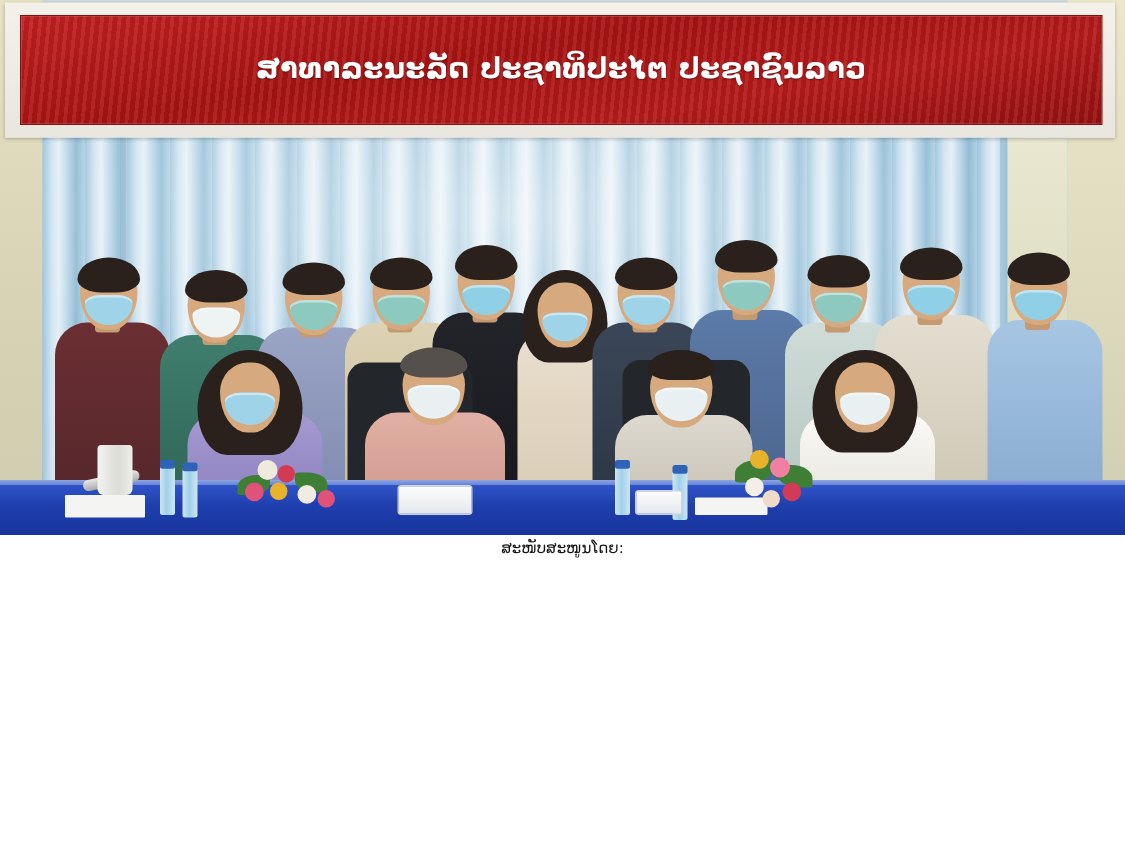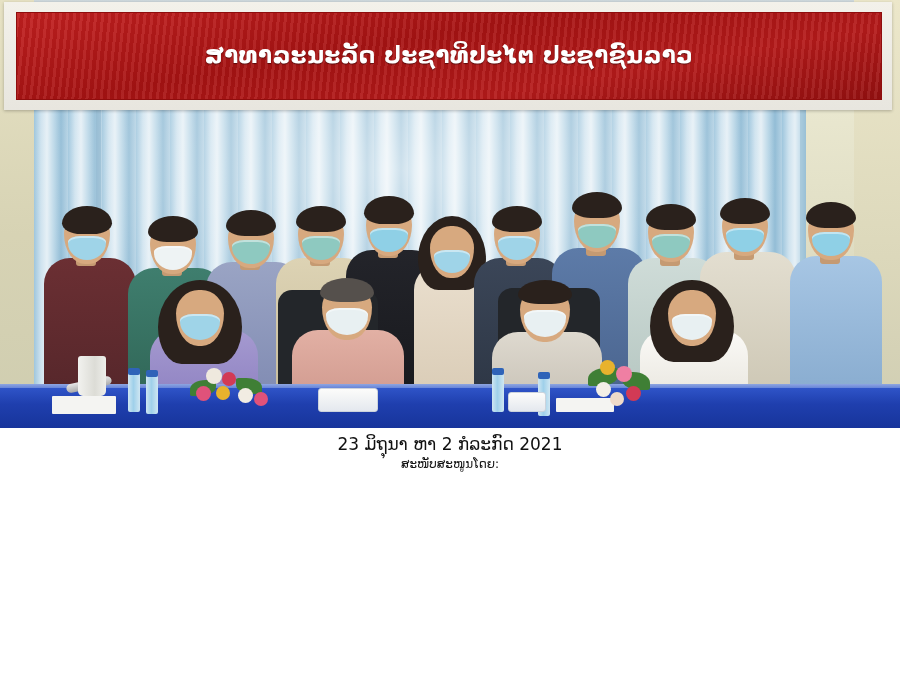--- a/index.html
+++ b/index.html
@@ -256,19 +256,18 @@
       <div class="leaf" style="left:622px;top:372px;width:28px;height:18px;transform:scaleX(-1);"></div>
       <div class="flower" style="left:600px;top:360px;width:15px;height:15px;background:#e8b22d;"></div>
       <div class="flower" style="left:616px;top:366px;width:16px;height:16px;background:#ef7fa3;"></div>
       <div class="flower" style="left:596px;top:382px;width:15px;height:15px;background:#f3efe6;"></div>
       <div class="flower" style="left:626px;top:386px;width:15px;height:15px;background:#d23a55;"></div>
       <div class="flower" style="left:610px;top:392px;width:14px;height:14px;background:#f0dbc9;"></div>
     </div>
   </div>
 
   <div class="caption">
-    <div class="cap-date">23 ມິຖຸນາ ຫາ 2 ກໍລະກົດ 2021</div>
     <div class="cap-supported">ສະໜັບສະໜູນໂດຍ:</div>
 
   </div>
 
   <span class="hidden-accessible">Group photo of meeting participants wearing face masks standing and seated behind a blue table in a conference room</span>
 </div>
 
 </body></html>

